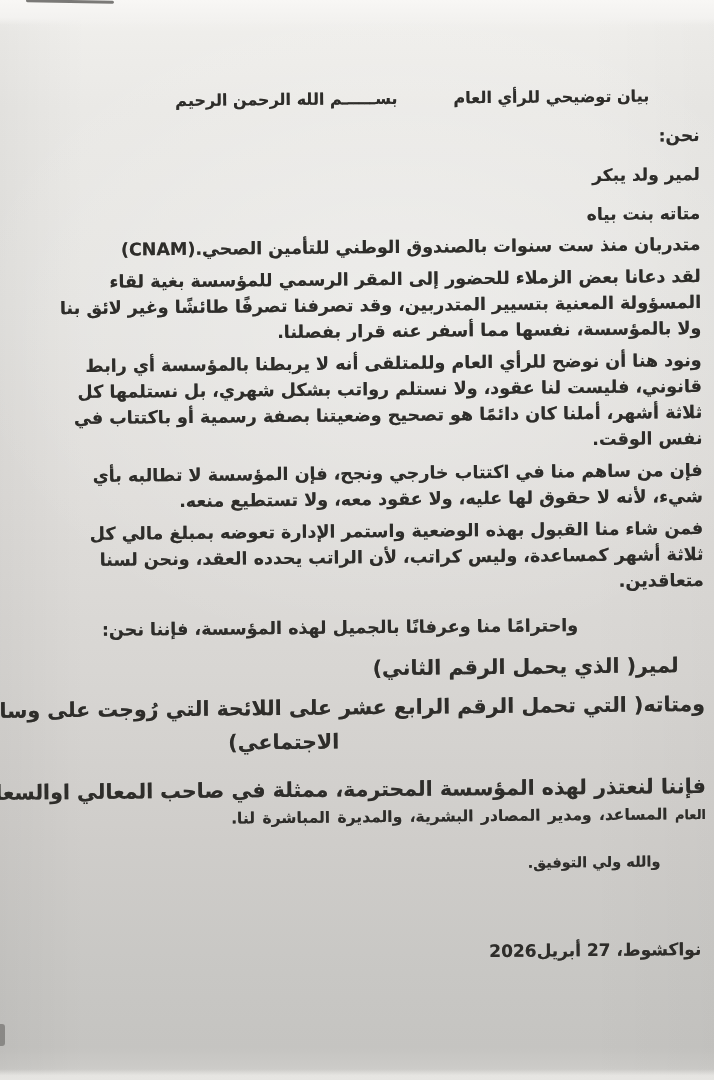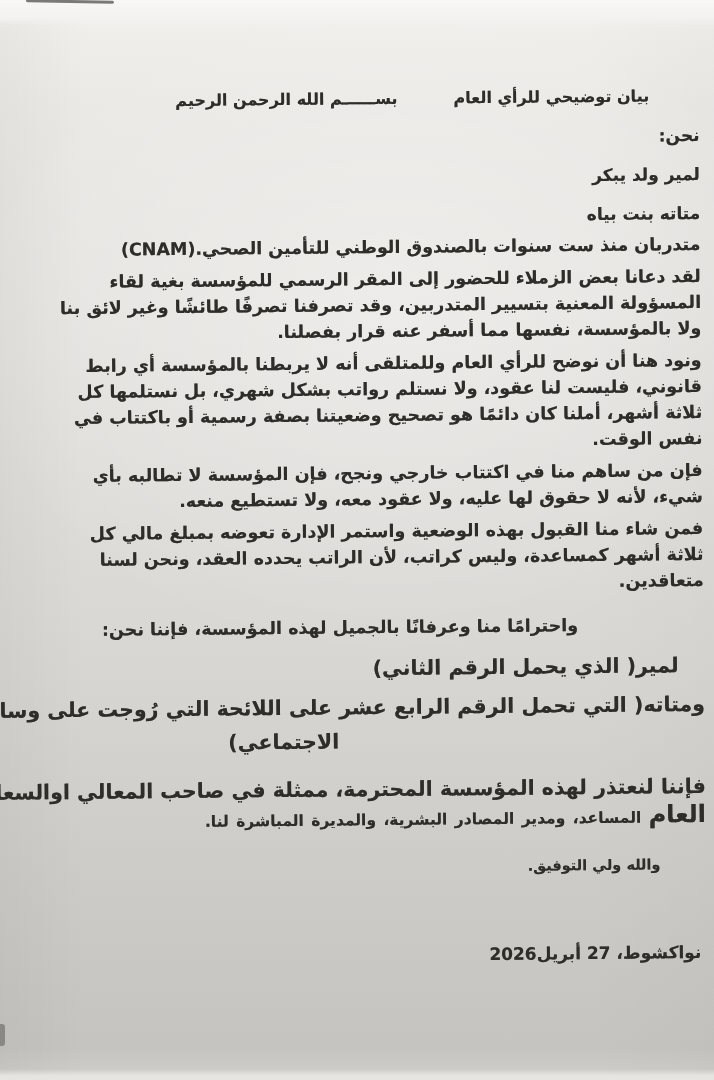--- a/index.html
+++ b/index.html
@@ -46,21 +46,21 @@
   .respect-line {
     font-size:17.5px; line-height:26px; margin-top:18px;
     padding-right:126px; white-space:nowrap;
   }
   .big-line   { font-size:20.5px; line-height:30px; white-space:nowrap; }
   .lemir-line   { margin-top:13px; padding-right:26px; }
   .mataha-line1 { margin-top:9px; }
   .mataha-line2 { margin-top:4px; padding-right:366px; }
   .apology-line1 { margin-top:17px; font-size:20.5px; line-height:32px; white-space:nowrap; }
   .apology-line2 { margin-top:1px; font-size:15.5px; line-height:23px; white-space:nowrap; word-spacing:2px; }
-  .apology-line2 .lead { font-size:24px; }
+  .apology-line2 .lead { font-size:13px; }
   .closing-line { font-size:14.5px; line-height:20px; margin-top:25px; padding-right:46px; }
   .date-line    { font-size:17px;   line-height:24px; margin-top:66px; padding-right:6px; }
 </style>
 </head>
 <body>
 
 <div class="photo">
   <div class="top-strip"></div>
   <div class="top-left-line"></div>
   <div class="bottom-left-mark"></div>

